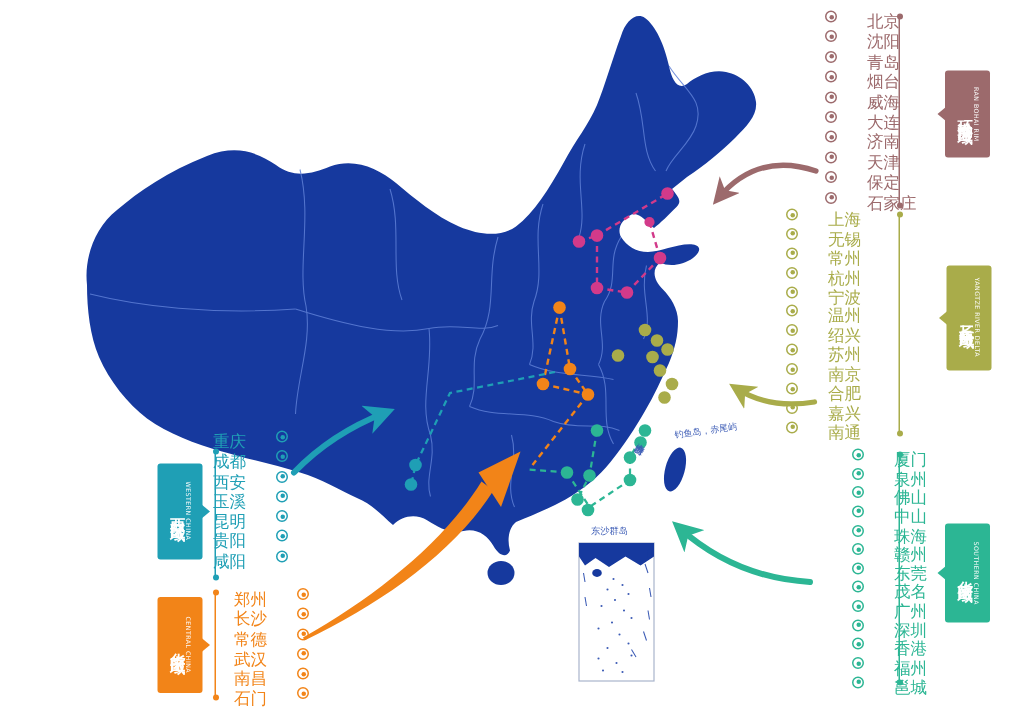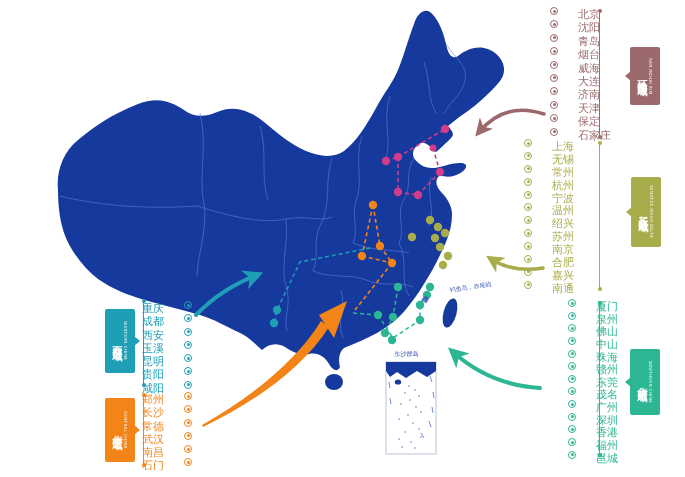--- a/index.html
+++ b/index.html
@@ -376,21 +376,21 @@
         </div>
       </div>
     <div class="bracket" style="left:599px;top:303px;height:152px"></div>
     <div class="badge right" style="left:630px;top:349px;height:66px">
       <span class="cn">华南区域</span>
       <span class="en">SOUTHERN CHINA</span>
     </div>
   </div>
 
   <div class="region" style="--c: #1f9fb5;">
-    <div class="citylist left" style="left:146px;top:301px;--lh:13.3px">
+    <div class="citylist left" style="left:146px;top:287px;--lh:13.3px">
         <div class="city-item">
           <span class="bullet"></span>
           <span class="city-name">重庆</span>
         </div>
         <div class="city-item">
           <span class="bullet"></span>
           <span class="city-name">成都</span>
         </div>
         <div class="city-item">
           <span class="bullet"></span>
@@ -414,21 +414,21 @@
         </div>
       </div>
     <div class="bracket" style="left:143px;top:301px;height:84px"></div>
     <div class="badge left" style="left:105px;top:309px;height:64px">
       <span class="cn">西部区域</span>
       <span class="en">WESTERN CHINA</span>
     </div>
   </div>
 
   <div class="region" style="--c: #f28418;">
-    <div class="citylist left" style="left:146px;top:392px;--lh:13.3px">
+    <div class="citylist left" style="left:160px;top:392px;--lh:13.3px">
         <div class="city-item">
           <span class="bullet"></span>
           <span class="city-name">郑州</span>
         </div>
         <div class="city-item">
           <span class="bullet"></span>
           <span class="city-name">长沙</span>
         </div>
         <div class="city-item">
           <span class="bullet"></span>

